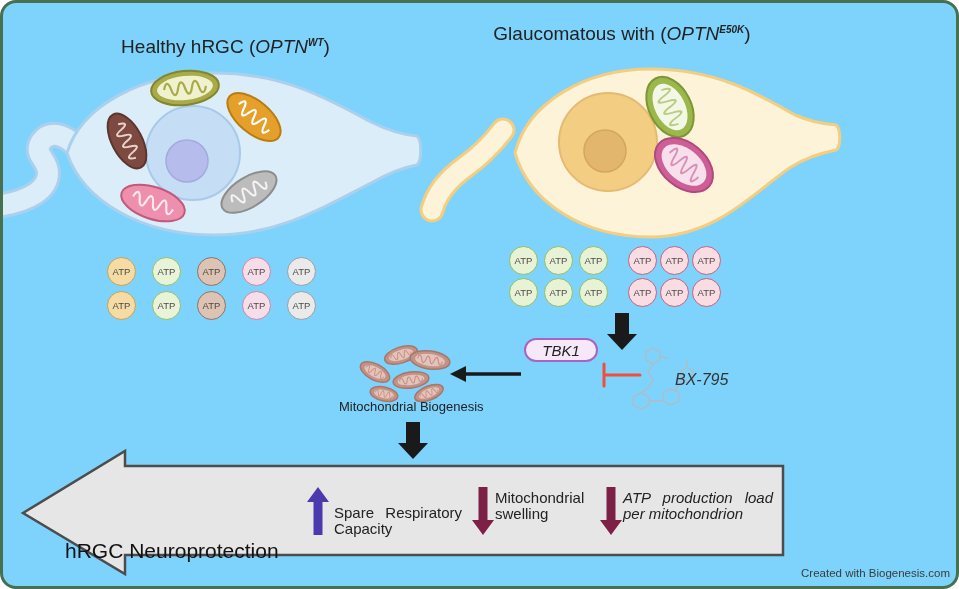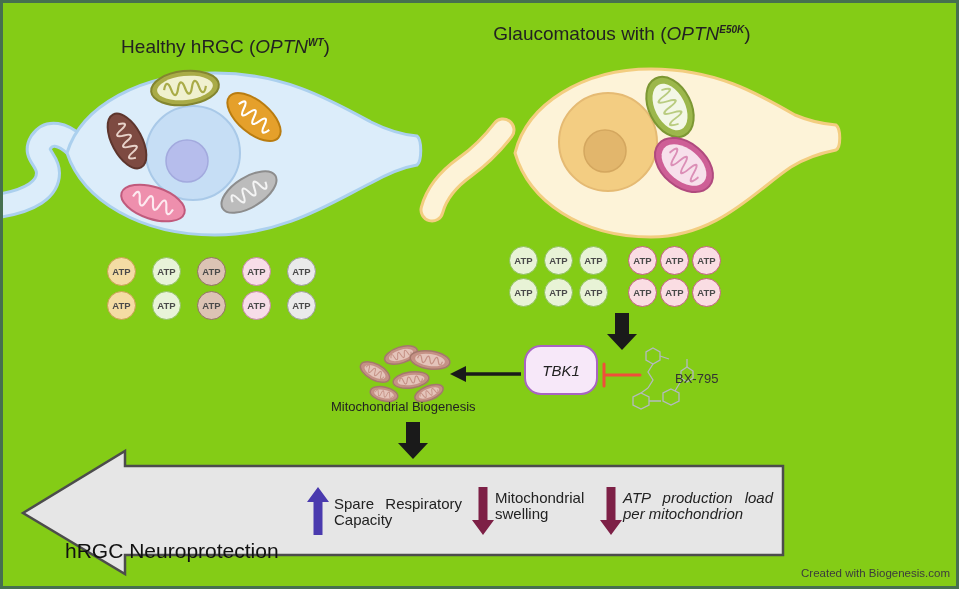--- a/index.html
+++ b/index.html
@@ -1,51 +1,51 @@
 <!DOCTYPE html>
 <html><head>
 <meta charset="utf-8">
 <style>
   html,body{margin:0;padding:0;background:#fff;}
   .canvas{
     position:relative;width:959px;height:589px;box-sizing:border-box;
-    border:3px solid #46704f;border-radius:0;background:#84cc16;overflow:hidden;
+    border:3px solid #46704f;border-radius:16px;background:#7dd3fc;overflow:hidden;
     font-family:"Liberation Sans", sans-serif;color:#1a1a1a;
   }
   .abs{position:absolute;}
   .art{position:absolute;left:0;top:0;}
   .cell-title{font-size:19px;color:#222;text-align:center;white-space:nowrap;}
   .cell-title sup{font-size:10px;font-weight:bold;}
   .cell-title i{font-style:italic;}
   
   .atp-grid{display:grid;}
   .healthy-atp{left:104px;top:254px;grid-template-columns:repeat(5,29px);column-gap:16px;row-gap:5px;}
   .gl-green-atp{left:506px;top:243px;grid-template-columns:repeat(3,29px);column-gap:6px;row-gap:3px;}
   .gl-pink-atp{left:625px;top:243px;grid-template-columns:repeat(3,29px);column-gap:3px;row-gap:3px;}
   .atp{
     width:29px;height:29px;border-radius:50%;border:1.8px solid #999;box-sizing:border-box;
     display:flex;align-items:center;justify-content:center;
-    font-size:9.5px;font-weight:bold;color:#4a4a4a;letter-spacing:0;
+    font-size:9.5px;font-weight:normal;color:#4a4a4a;letter-spacing:0;
   }
   .c-gold {background:#f4dca4;border-color:#c9a053;}
   .c-green{background:#e8f3d8;border-color:#92c064;}
   .c-brown{background:#dcc3b4;border-color:#8f7260;}
   .c-pink {background:#f7dde8;border-color:#c687a5;}
   .c-gray {background:#eaeaea;border-color:#9d9d9d;}
   .g-green{background:#e8f3d6;border-color:#8fbe60;}
   .g-pink {background:#fadde3;border-color:#c2607f;}
   
   .tbk1-pill{
-    left:521px;top:342px;width:74px;height:50px;box-sizing:border-box;
+    left:521px;top:335px;width:74px;height:24px;box-sizing:border-box;
     border:2.5px solid #a864c2;border-radius:17px;background:#f7e8f9;
     display:flex;align-items:center;justify-content:center;
     font-size:15px;font-style:italic;color:#222;
   }
-  .bx-label{left:672px;top:368px;font-size:13px;color:#333;}
-  .biogenesis-label{left:328px;top:396px;font-size:13px;color:#222;white-space:nowrap;}
+  .bx-label{left:672px;top:368px;font-size:16px;color:#333;font-style:italic;}
+  .biogenesis-label{left:336px;top:396px;font-size:13px;color:#222;white-space:nowrap;}
   
   .headline{left:62px;top:495px;font-size:21px;color:#111;white-space:nowrap;margin-top:41px;}
   .outcome-item{display:flex;}
   .dir-arrow{display:block;}
   .up-color{color:#4a3aae;}
   .down-color{color:#7d2046;}
   .outcome-text{font-size:15px;line-height:16px;color:#222;text-align:justify;}
   .credit{right:6px;bottom:7px;font-size:11.5px;color:#3c3c3c;}
 </style>
 </head>
@@ -217,21 +217,21 @@
   <div class="abs bx-label">BX-795</div>
 
   <div class="abs biogenesis-label">Mitochondrial Biogenesis</div>
 
   <div class="abs headline">hRGC Neuroprotection</div>
 
   <div class="abs outcome-item" style="left:303px;top:484px;">
     <svg class="dir-arrow up-color" width="24" height="48" viewBox="0 0 24 48">
       <polygon points="12,0 23,15 16.5,15 16.5,48 7.5,48 7.5,15 1,15" fill="currentColor"></polygon>
     </svg>
-    <div class="outcome-text" style="width:128px;margin-left:4px;margin-top:9px;">Spare Respiratory Capacity</div>
+    <div class="outcome-text" style="width:128px;margin-left:4px;margin-top:18px;">Spare Respiratory Capacity</div>
   </div>
 
   <div class="abs outcome-item" style="left:468px;top:484px;">
     <svg class="dir-arrow down-color" width="24" height="48" viewBox="0 0 24 48">
       <polygon points="12,48 1,33 7.5,33 7.5,0 16.5,0 16.5,33 23,33" fill="currentColor"></polygon>
     </svg>
     <div class="outcome-text" style="width:100px;margin-left:0;margin-top:3px;">Mitochondrial swelling</div>
   </div>
 
   <div class="abs outcome-item" style="left:596px;top:484px;">

